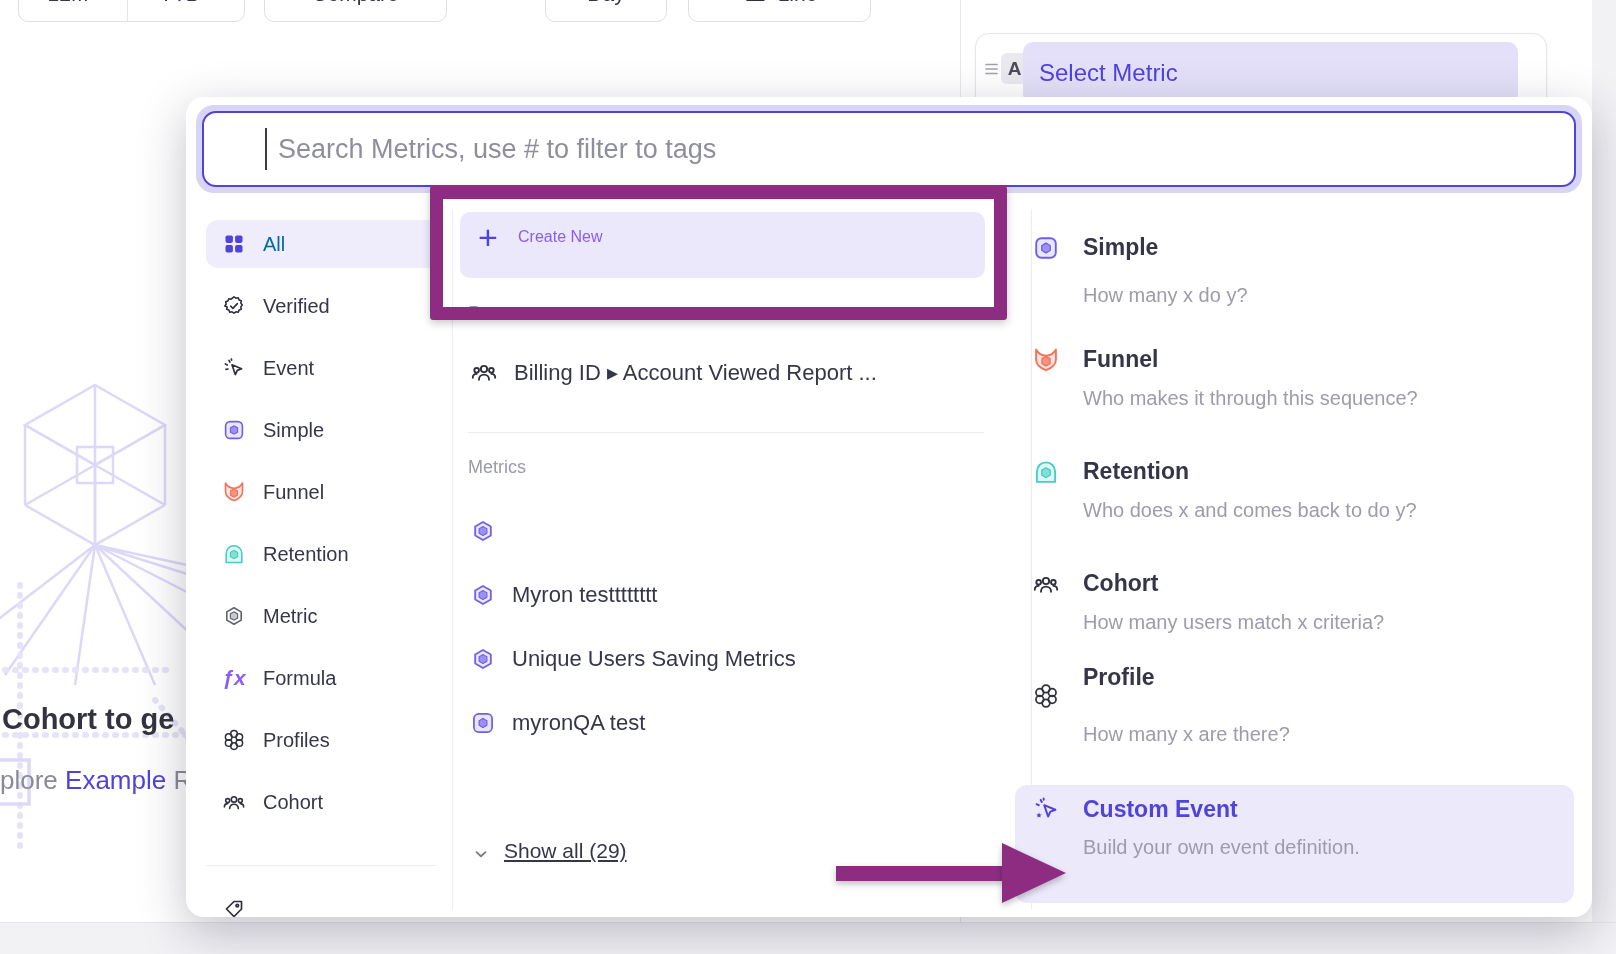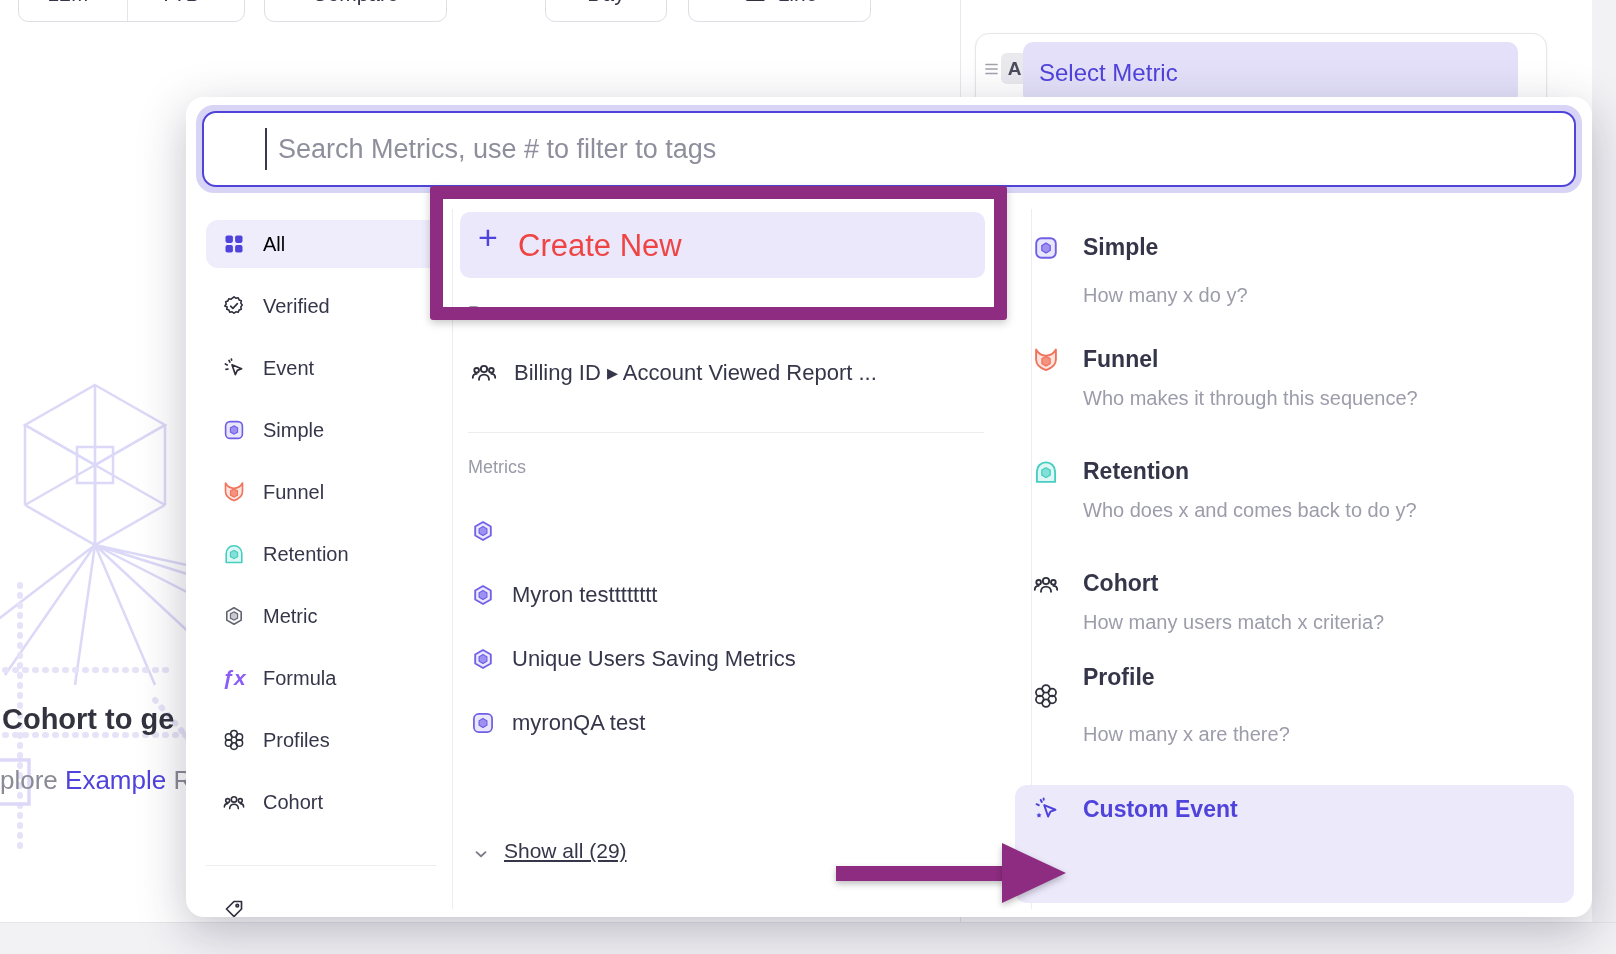--- a/index.html
+++ b/index.html
@@ -24,21 +24,21 @@
          box-shadow:0 14px 48px rgba(40,40,70,.28);overflow:hidden;z-index:5;}
   .halo{position:absolute;left:10px;top:8px;width:1386px;height:88px;border-radius:18px;background:#D8D4F6;}
   .srch{position:absolute;left:16px;top:14px;width:1374px;height:76px;border-radius:14px;background:#fff;
         border:2px solid #5044D8;box-sizing:border-box;padding:0 20px 0 74px;font-size:27px;color:#36364A;
         outline:none;font-family:"Liberation Sans",sans-serif;}
   .srch::placeholder{color:#8E8E9C;}
   .caret{position:absolute;left:79px;top:31px;width:2px;height:42px;background:#3A3A4A;}
   .vdiv{position:absolute;top:112px;width:1px;height:700px;background:#EDEDF1;}
   .si{position:absolute;left:20px;width:234px;height:48px;border-radius:12px;display:flex;align-items:center;
       gap:17px;padding-left:16px;box-sizing:border-box;font-size:20px;font-weight:500;color:#36364A;}
-  .si.sel{background:#EFEDFB;color:#000000;}
+  .si.sel{background:#EFEDFB;color:#0369a1;}
   .fx{font-style:italic;font-weight:600;font-size:21px;color:#8b5cf6;width:24px;text-align:center;}
   .mrow{position:absolute;display:flex;align-items:flex-end;gap:16px;font-size:22px;font-weight:500;color:#36364A;}
   .sect{position:absolute;font-size:18px;color:#9A9AA8;font-weight:500;}
   .hdiv{position:absolute;height:1px;background:#EDEDF1;}
   .tname{position:absolute;font-size:23px;font-weight:600;color:#35354A;}
   .tdesc{position:absolute;font-size:20px;color:#9C9CAA;}
   .ticon{position:absolute;width:28px;height:28px;}
   .crow{position:absolute;left:829px;top:688px;width:559px;height:118px;border-radius:12px;background:#ECE9FB;}
   .createbtn{position:absolute;left:274px;top:115px;width:525px;height:66px;border-radius:10px;background:#EBE8FB;}
   
@@ -212,21 +212,21 @@
       <span>Cohort</span>
     </div>
     <div class="hdiv" style="left:20px;top:768px;width:230px;"></div>
     <svg class="abs" style="left:36px;top:800px;" width="24" height="24" viewBox="0 0 24 24" fill="none" stroke="#2F2F3E" stroke-width="1.7" stroke-linejoin="round">
         <path d="M4.5 12L12 4.5h7.5V12L12 19.5z"></path>
         <circle cx="15.3" cy="8.7" r="1.3"></circle>
       </svg>
 
     <div class="createbtn"></div>
     <span class="abs" style="left:292px;top:121px;font-size:34px;font-weight:400;color:#4F43DC;">+</span>
-    <span class="abs" style="left:332px;top:131px;font-size:31px;font-weight:500;color:#ef4444;">Create New</span>
+    <span class="abs" style="left:332px;top:131px;font-size:16px;font-weight:500;color:#8b5cf6;">Create New</span>
 
     <div class="sect" style="left:282px;top:206px;">Recents</div>
 
     <div class="mrow" style="left:284px;top:261px;">
       <svg width="28" height="28" viewBox="0 0 24 24" fill="none" stroke="#2F2F3E" stroke-width="1.6" stroke-linecap="round">
           <circle cx="12" cy="9.4" r="2.7"></circle>
           <path d="M7.7 18.6c0-2.6 1.9-4.4 4.3-4.4s4.3 1.8 4.3 4.4"></path>
           <circle cx="5.7" cy="10.6" r="2"></circle>
           <path d="M2.4 17c0-2.1 1.4-3.4 3.3-3.4"></path>
           <circle cx="18.3" cy="10.6" r="2"></circle>
@@ -318,20 +318,21 @@
       </svg>
     <div class="tname" style="left:897px;top:567px;">Profile</div>
     <div class="tdesc" style="left:897px;top:626px;">How many x are there?</div>
 
     <svg class="ticon" style="left:846px;top:699px;" viewBox="0 0 24 24" fill="none" stroke="#4F43DC" stroke-width="1.7" stroke-linejoin="round" stroke-linecap="round">
         <path d="M10.5 7.8l9.6 4-4.3 1.6-2 4.2z"></path>
         <path d="M7.5 3.4l.9 1.7M3.9 7l1.9.9M9.9 2.2l.2 1"></path>
         <path d="M6 14.2l.66 1.4 1.54.22-1.1 1.08.26 1.54L6 17.7l-1.36.74.26-1.54-1.1-1.08 1.54-.22z" fill="#4F43DC" stroke="none"></path>
       </svg>
     <div class="tname" style="left:897px;top:699px;color:#4F43DC;">Custom Event</div>
+    <div class="tdesc" style="left:897px;top:739px;">Build your own event definition.</div>
 
   </div>
 
   <div class="ann-rect"></div>
   <div class="ann-shaft"></div>
   <div class="ann-head"></div>
 
 </div>
 
 </body></html>

